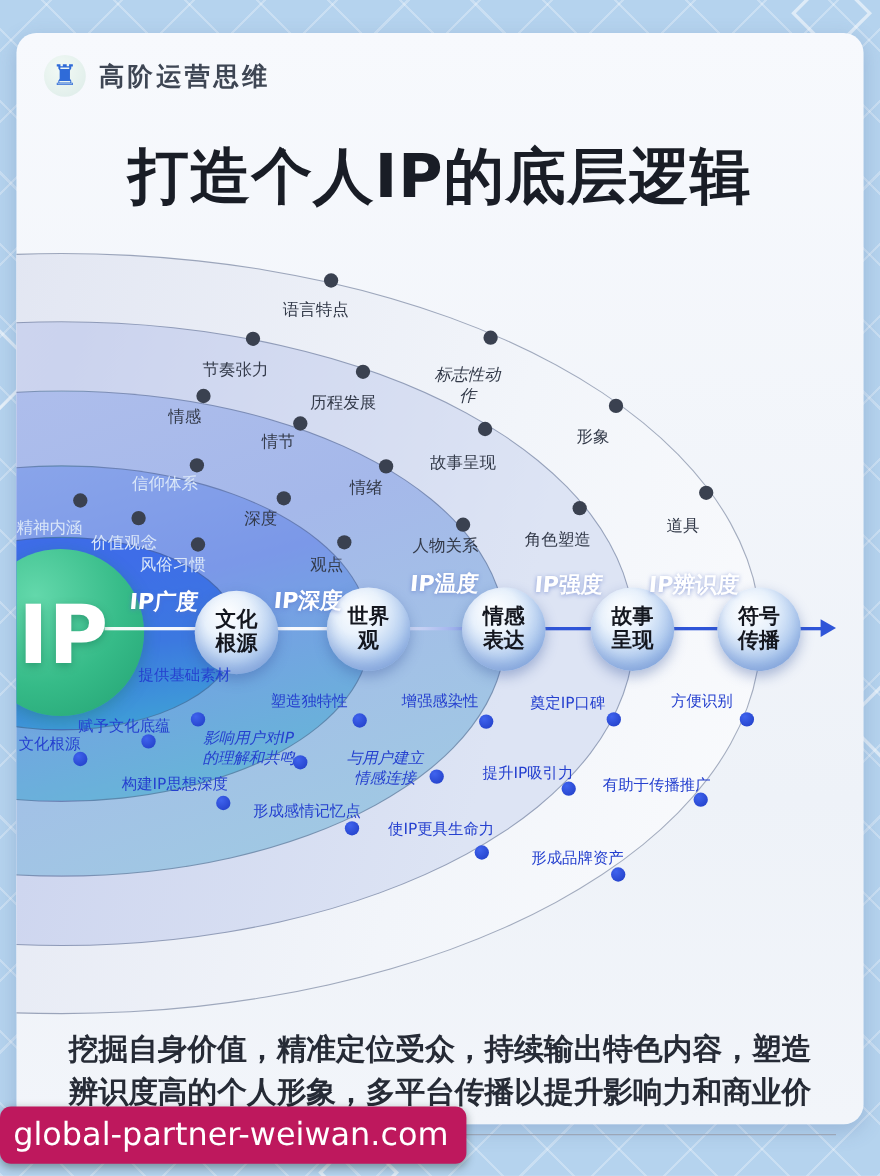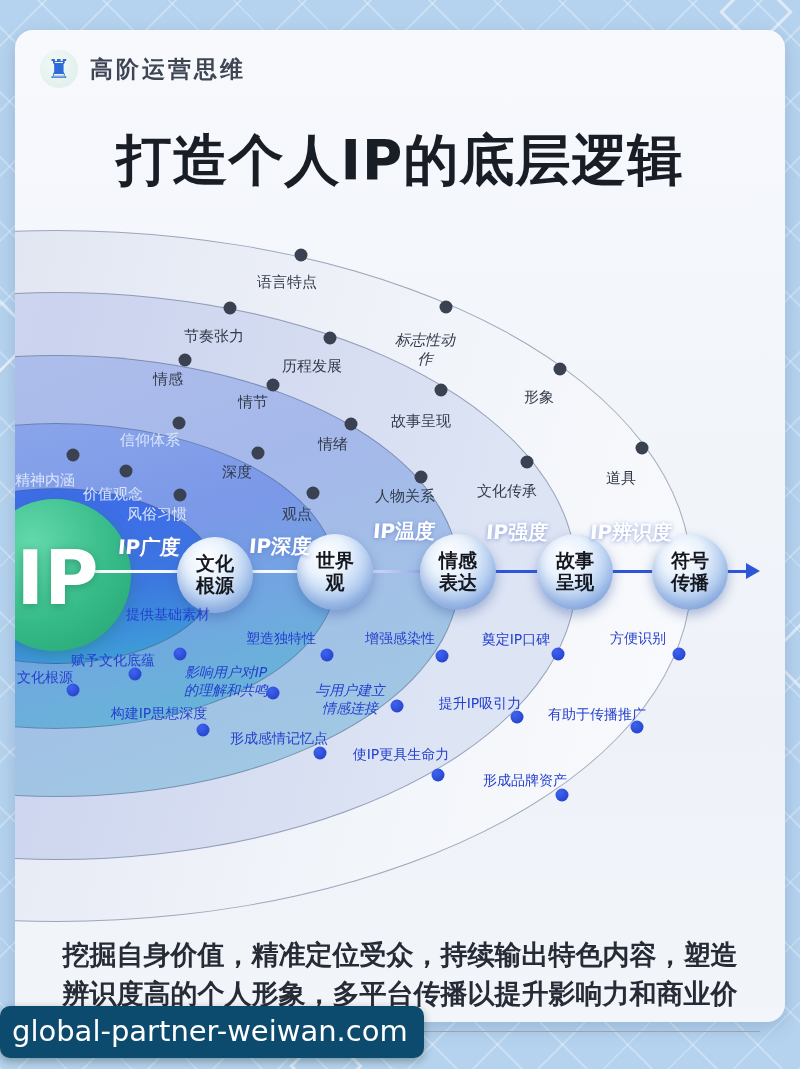--- a/index.html
+++ b/index.html
@@ -62,21 +62,21 @@
   .lbl.light{font-size:15px;color:#d9e6f8;}
   .lbl.blue{font-size:14px;color:#2540cf;}
   .lbl.wrap{white-space:normal;word-break:break-all;font-style:italic;}
   .w4{width:60px;font-size:14px;}
   .w6ip{width:94px;font-size:14px;}
   .w5{width:72px;font-size:14px;}
   
   .summary{position:absolute;left:38px;top:905px;width:694px;z-index:9;text-align:center;
     font-size:27px;font-weight:800;color:#262b36;line-height:1.45;}
   .divider{position:absolute;left:340px;top:1031px;width:420px;height:1px;background:#9aa2b2;z-index:10;}
-  .watermark{position:absolute;left:0px;top:1006px;z-index:12;background:#0c4a6e;border-radius:10px;
+  .watermark{position:absolute;left:0px;top:1006px;z-index:12;background:#be185d;border-radius:10px;
     padding:8px 16px 10px 12px;color:#ffffff;font-size:29px;font-weight:400;
     box-shadow:0 3px 8px rgba(30,50,45,.4);}
 </style>
 </head>
 <body>
 
 <div id="page">
   <div class="bg-pattern"></div>
   <div class="bg-chev" style="left:730px;top:-14px"></div>
   <div class="bg-chev" style="left:-26px;top:310px"></div>
@@ -147,21 +147,21 @@
     <div class="lbl dark" style="left:318px;top:414px">情绪</div>
     <div class="dot dark" style="left:243px;top:423px"></div>
     <div class="lbl dark" style="left:222px;top:442px">深度</div>
     <div class="dot dark" style="left:58px;top:425px"></div>
     <div class="lbl light" style="left:30px;top:450px">精神内涵</div>
     <div class="dot dark" style="left:111px;top:441px"></div>
     <div class="lbl light" style="left:98px;top:464px">价值观念</div>
     <div class="dot dark" style="left:406px;top:447px"></div>
     <div class="lbl dark" style="left:390px;top:466px">人物关系</div>
     <div class="dot dark" style="left:512px;top:432px"></div>
-    <div class="lbl dark" style="left:492px;top:461px">文化传承</div>
+    <div class="lbl dark" style="left:492px;top:461px">角色塑造</div>
     <div class="dot dark" style="left:627px;top:418px"></div>
     <div class="lbl dark" style="left:606px;top:448px">道具</div>
     <div class="dot dark" style="left:165px;top:465px"></div>
     <div class="lbl light" style="left:142px;top:484px">风俗习惯</div>
     <div class="dot dark" style="left:298px;top:463px"></div>
     <div class="lbl dark" style="left:282px;top:484px">观点</div>
 
     <div class="lbl blue" style="left:153px;top:585px">提供基础素材</div>
     <div class="dot blue" style="left:165px;top:624px"></div>
     <div class="lbl blue" style="left:266px;top:609px">塑造独特性</div>

